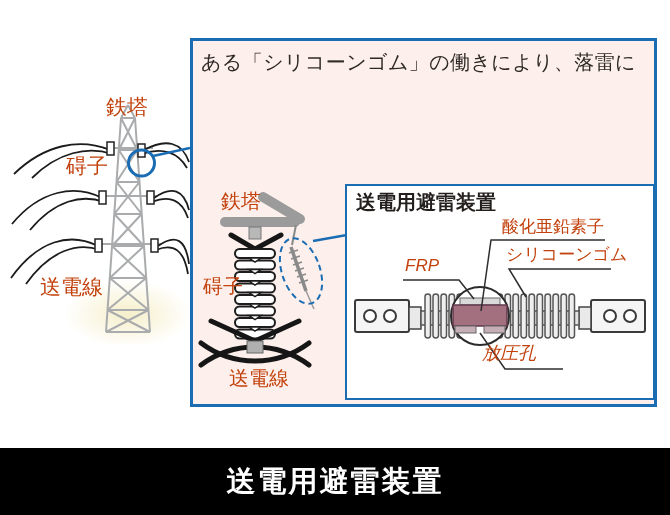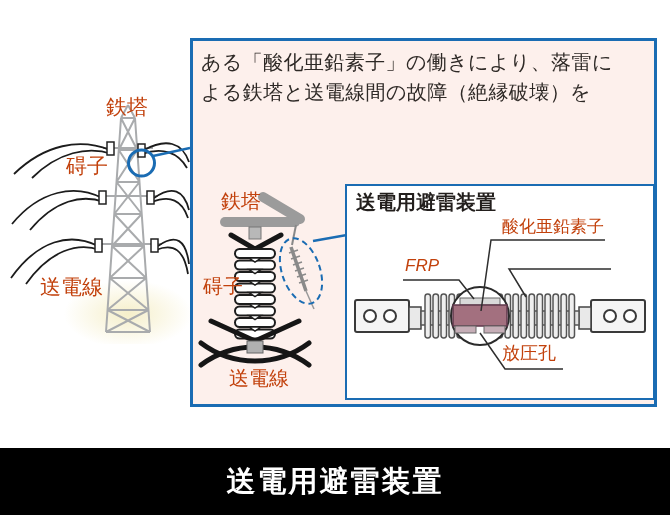--- a/index.html
+++ b/index.html
@@ -81,22 +81,21 @@
     <line x1="143" y1="64" x2="180" y2="56" stroke="#1a6cb3" stroke-width="2.5"></line>
   </svg>
 
   <div class="lbl lbl-21" style="left:106px;top:96px;">鉄塔</div>
   <div class="lbl lbl-21" style="left:66px;top:155px;">碍子</div>
   <div class="lbl lbl-21" style="left:40px;top:276px;">送電線</div>
 
   <div id="info-panel"></div>
 
   <div id="info-text">
-    <div>ある「酸化亜鉛素子」の働きにより、落雷に</div>
-    <div>よる鉄塔と送電線間の故障（絶縁破壊）を</div>
+    <div>ある「シリコーンゴム」の働きにより、落雷に</div>
   </div>
 
   <svg class="abs" style="left:197px;top:183px;" width="150" height="218" viewBox="0 0 150 218">
 
     <g stroke="#9b9b9b" stroke-linecap="round">
       <line x1="28" y1="39" x2="98" y2="39" stroke-width="10"></line>
       <line x1="66" y1="14" x2="103" y2="36" stroke-width="10"></line>
     </g>
     <rect x="52" y="44" width="12" height="12" fill="#b8b8b8" stroke="#777" stroke-width="1"></rect>
     <g stroke="#161616" stroke-width="5" stroke-linecap="round">
@@ -207,19 +206,20 @@
     <g stroke="#2e2e2e" stroke-width="1.5" fill="none">
       <path d="M56,95 L112,95 L127,114"></path>
       <path d="M258,55 L144,55 L134,126"></path>
       <path d="M264,84 L162,84 L179,112"></path>
       <path d="M133,148 L158,184 L216,184"></path>
     </g>
   </svg>
 
   <div class="lbl lbl-17" style="left:405px;top:257px;font-style:italic;">FRP</div>
   <div class="lbl lbl-17" style="left:489px;top:218px;padding-left:13px;">酸化亜鉛素子</div>
-  <div class="lbl lbl-18" style="left:502px;top:344px;">放圧孔</div>
+  <div class="lbl lbl-17" style="left:506px;top:246px;">シリコーンゴム</div>
+  <div class="lbl lbl-18" style="left:482px;top:344px;font-style:italic;">放圧孔</div>
 
   <div id="footer-bar">
     <span id="footer-caption">送電用避雷装置</span>
   </div>
 
 </div>
 
 </body></html>

